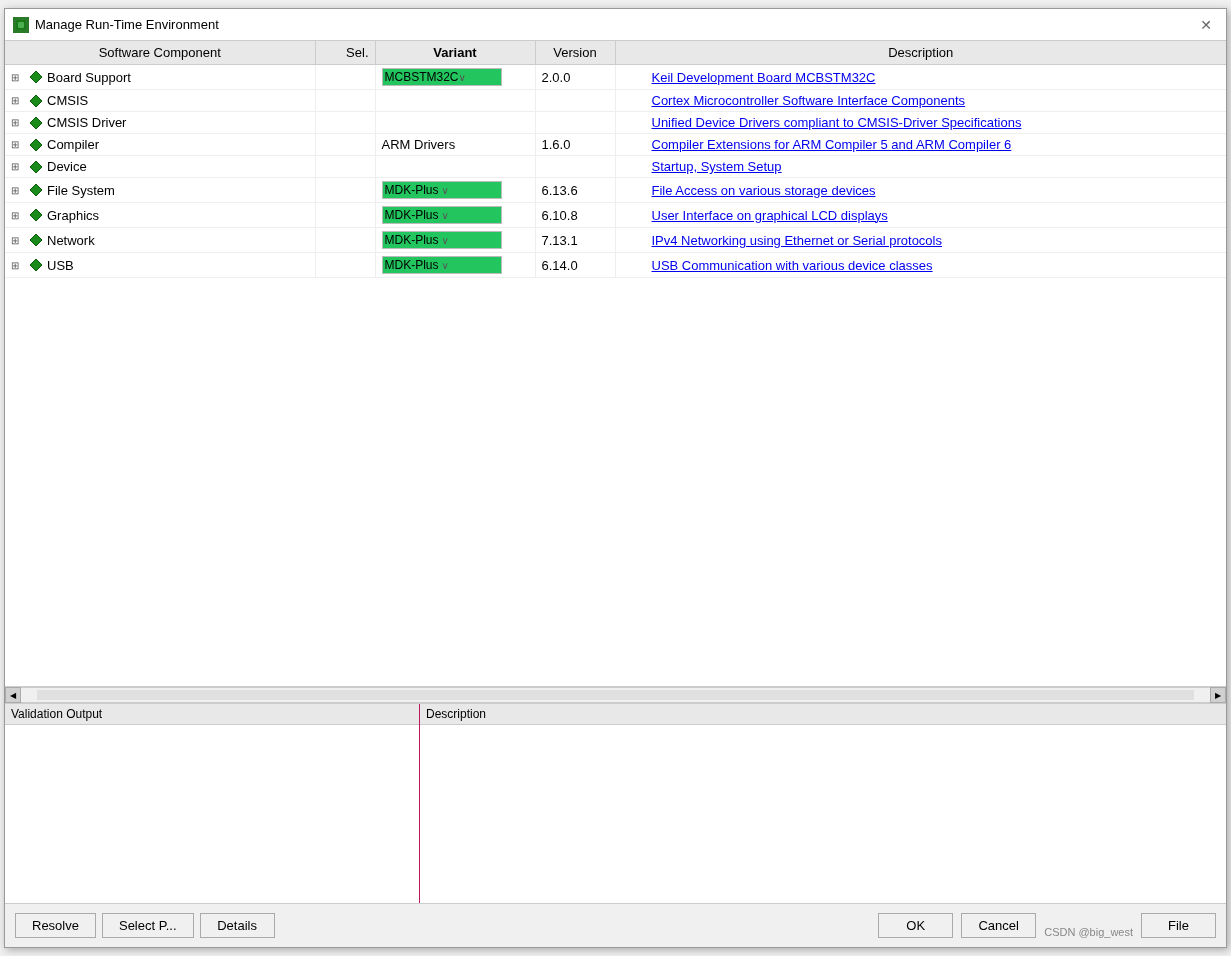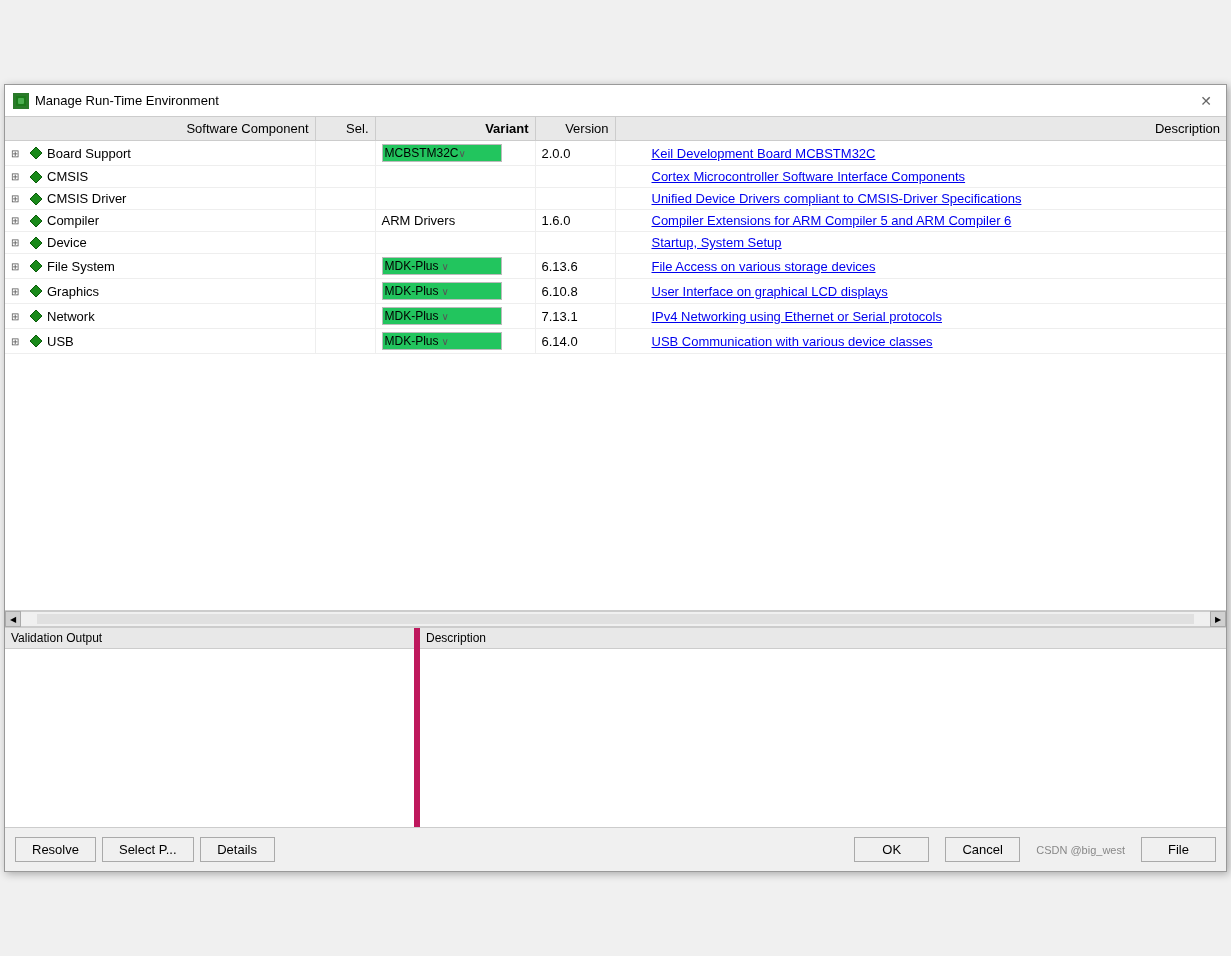--- a/index.html
+++ b/index.html
@@ -9,21 +9,21 @@
       background: #f0f0f0;
       display: flex;
       align-items: center;
       justify-content: center;
       width: 1231px;
       height: 956px;
       overflow: hidden;
     }
     .window {
       width: 1223px;
-      height: 788px;
+      height: 940px;
       background: #f5f5f5;
       border: 1px solid #999;
       display: flex;
       flex-direction: column;
       box-shadow: 2px 2px 8px rgba(0,0,0,0.3);
     }
     .title-bar {
       background: #fff;
       border-bottom: 1px solid #ccc;
       display: flex;
@@ -83,21 +83,21 @@
       border-collapse: collapse;
       table-layout: fixed;
     }
 
     thead tr {
       background: #e8e8e8;
       border-bottom: 1px solid #ccc;
     }
 
     thead th {
-      text-align: right;
+      text-align: center;
       padding: 4px 6px;
       font-weight: normal;
       border-right: 1px solid #ccc;
       white-space: nowrap;
     }
 
     thead th:first-child { width: 310px; }
     thead th:nth-child(2) { width: 60px; text-align: right; }
     thead th:nth-child(3) { width: 160px; font-weight: bold; }
     thead th:nth-child(4) { width: 80px; }
@@ -190,21 +190,21 @@
 
     .panels-row {
       display: flex;
       flex: 1;
       overflow: hidden;
       border-top: 1px solid #ccc;
     }
 
     .validation-panel {
       width: 415px;
-      border-right: 6px solid #be185d;
+      border-right: 1px solid #be185d;
       display: flex;
       flex-direction: column;
       background: #fff;
     }
 
     .description-panel {
       flex: 1;
       display: flex;
       flex-direction: column;
       background: #fff;
@@ -232,22 +232,22 @@
       display: flex;
       align-items: center;
       padding: 13px 10px;
       gap: 6px;
       flex-shrink: 0;
     }
 
     .footer-right {
       margin-left: auto;
       display: flex;
-      gap: 16px;
-      align-items: center;
+      gap: 8px;
+      align-items: flex-end;
     }
 
     .btn {
       padding: 4px 16px;
       font-size: 13px;
       border: 1px solid #aaa;
       background: #f0f0f0;
       cursor: pointer;
       min-width: 75px;
       text-align: center;

